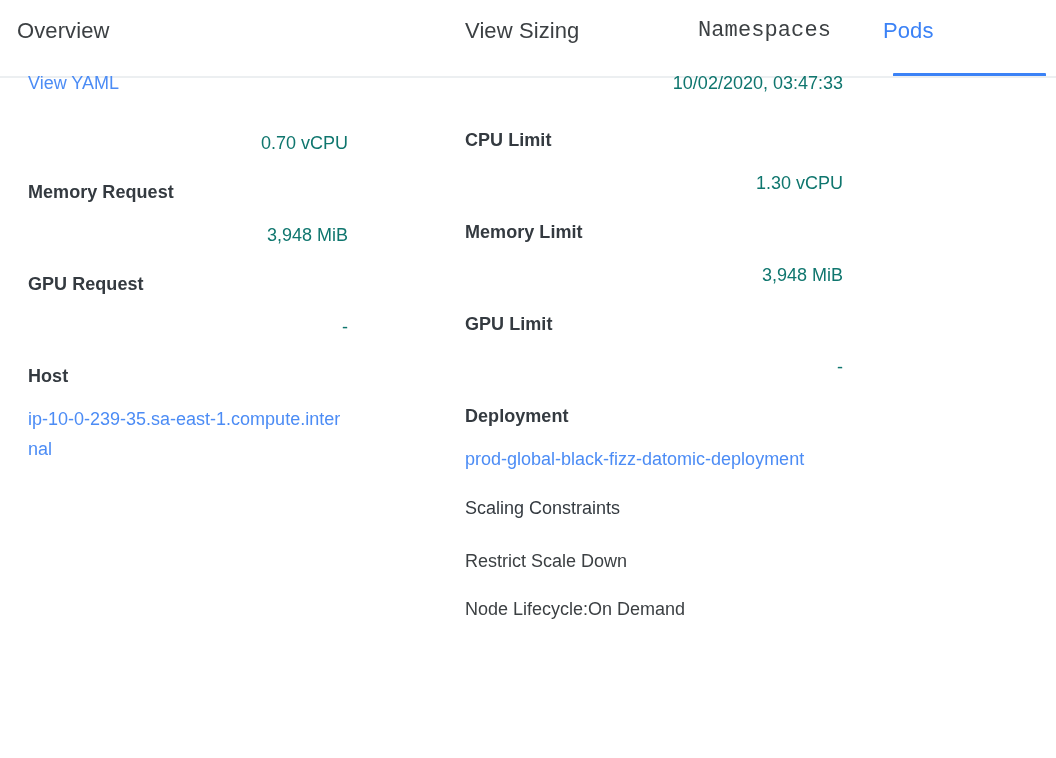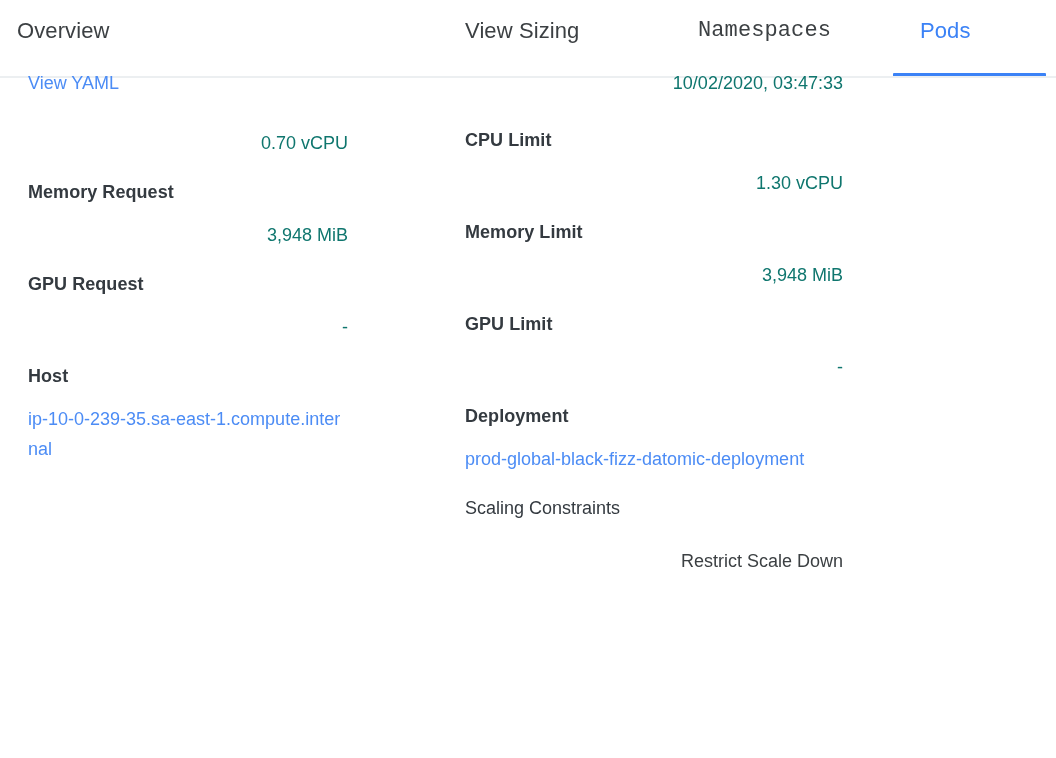--- a/index.html
+++ b/index.html
@@ -103,38 +103,37 @@
     height: 30px;
     margin-bottom: 30px;
   }
 
   .constraint-line {
     font-size: 18px;
     font-weight: 400;
     color: #3c4043;
     line-height: 30px;
     margin: 0 0 18px 0;
-    text-align: right;
   }
   .constraints-head {
     font-size: 18px;
     font-weight: 400;
     color: #343a40;
     line-height: 24px;
     margin: 0 0 26px 0;
   }
 </style>
 </head>
 <body>
 
 <div class="tabbar">
   <button class="tab" style="left: 17px;">Overview</button>
   <button class="tab" style="left: 465px;">View Sizing</button>
   <button class="tab" style="left: 698px; font-family: Liberation Mono, monospace;">Namespaces</button>
-  <button class="tab active" style="left: 920px;">Pods</button>
+  <button class="tab active" style="left: 883px;">Pods</button>
   <div class="tab-indicator" style="left: 893px; width: 153px;"></div>
   <div class="tabbar-divider"></div>
 </div>
 
 <div class="content">
 
   <div class="col col-left">
 
     <div class="topline">
       <a class="link">View YAML</a>
@@ -183,17 +182,18 @@
     </div>
 
     <div class="field">
       <div class="field-label">Deployment</div>
       <a class="link">prod-global-black-fizz-datomic-deployment</a>
     </div>
 
     <div class="field">
       <div class="constraints-head">Scaling Constraints</div>
       <div class="constraint-line">Restrict Scale Down</div>
+      <div class="constraint-line">Node Lifecycle:On Demand</div>
     </div>
 
   </div>
 
 </div>
 
 </body></html>

